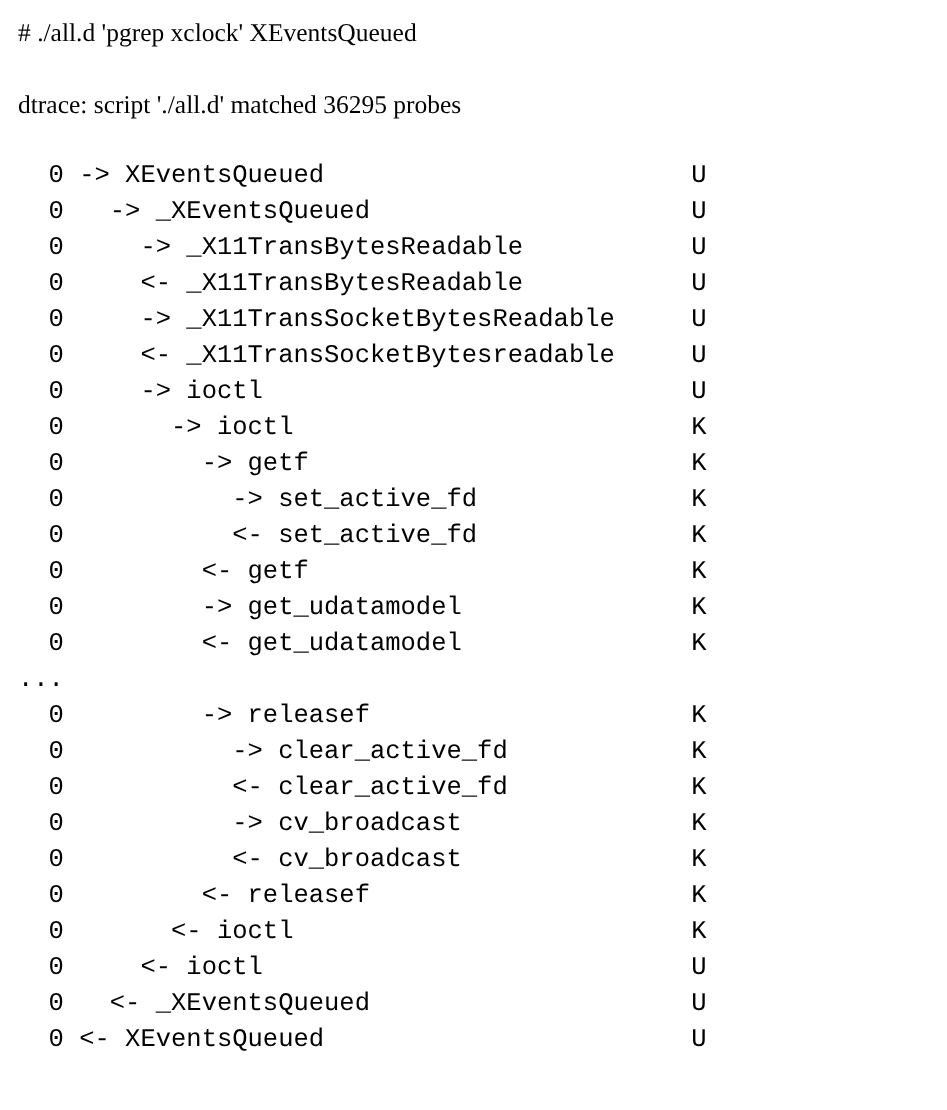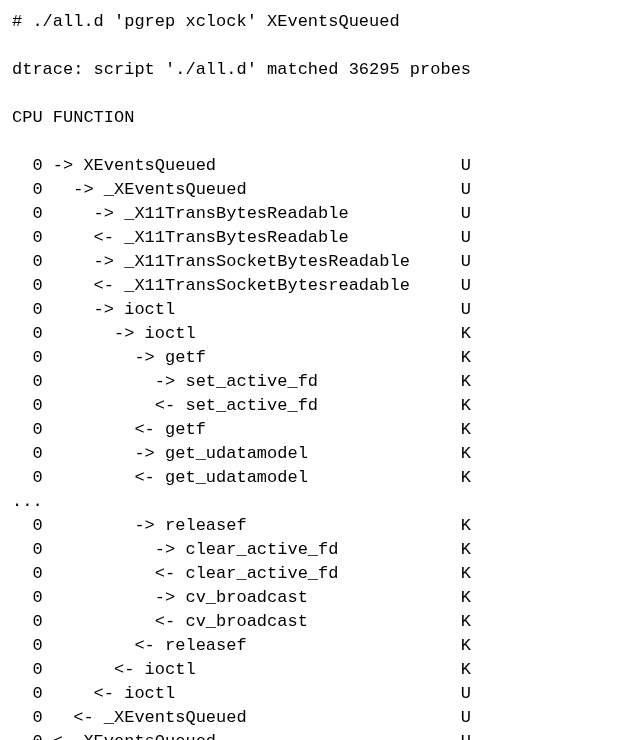--- a/index.html
+++ b/index.html
@@ -13,28 +13,28 @@
     margin: 0;
     padding: 10px 12px;
     font-family: "Courier New", Courier, monospace;
     font-size: 17px;
     line-height: 24px;
     white-space: pre;
     color: #000;
   }
   .row {
     display: block;
+    font-family: Liberation Serif, serif;
   }
 </style>
 </head>
 <body>
 
 <pre class="trace"><span class="row"># ./all.d 'pgrep xclock' XEventsQueued</span>
 <span class="row">dtrace: script './all.d' matched 36295 probes</span>
-<span class="row">CPU FUNCTION</span>
 <span id="rows">  0 -&gt; XEventsQueued                        U
   0   -&gt; _XEventsQueued                     U
   0     -&gt; _X11TransBytesReadable           U
   0     &lt;- _X11TransBytesReadable           U
   0     -&gt; _X11TransSocketBytesReadable     U
   0     &lt;- _X11TransSocketBytesreadable     U
   0     -&gt; ioctl                            U
   0       -&gt; ioctl                          K
   0         -&gt; getf                         K
   0           -&gt; set_active_fd              K

